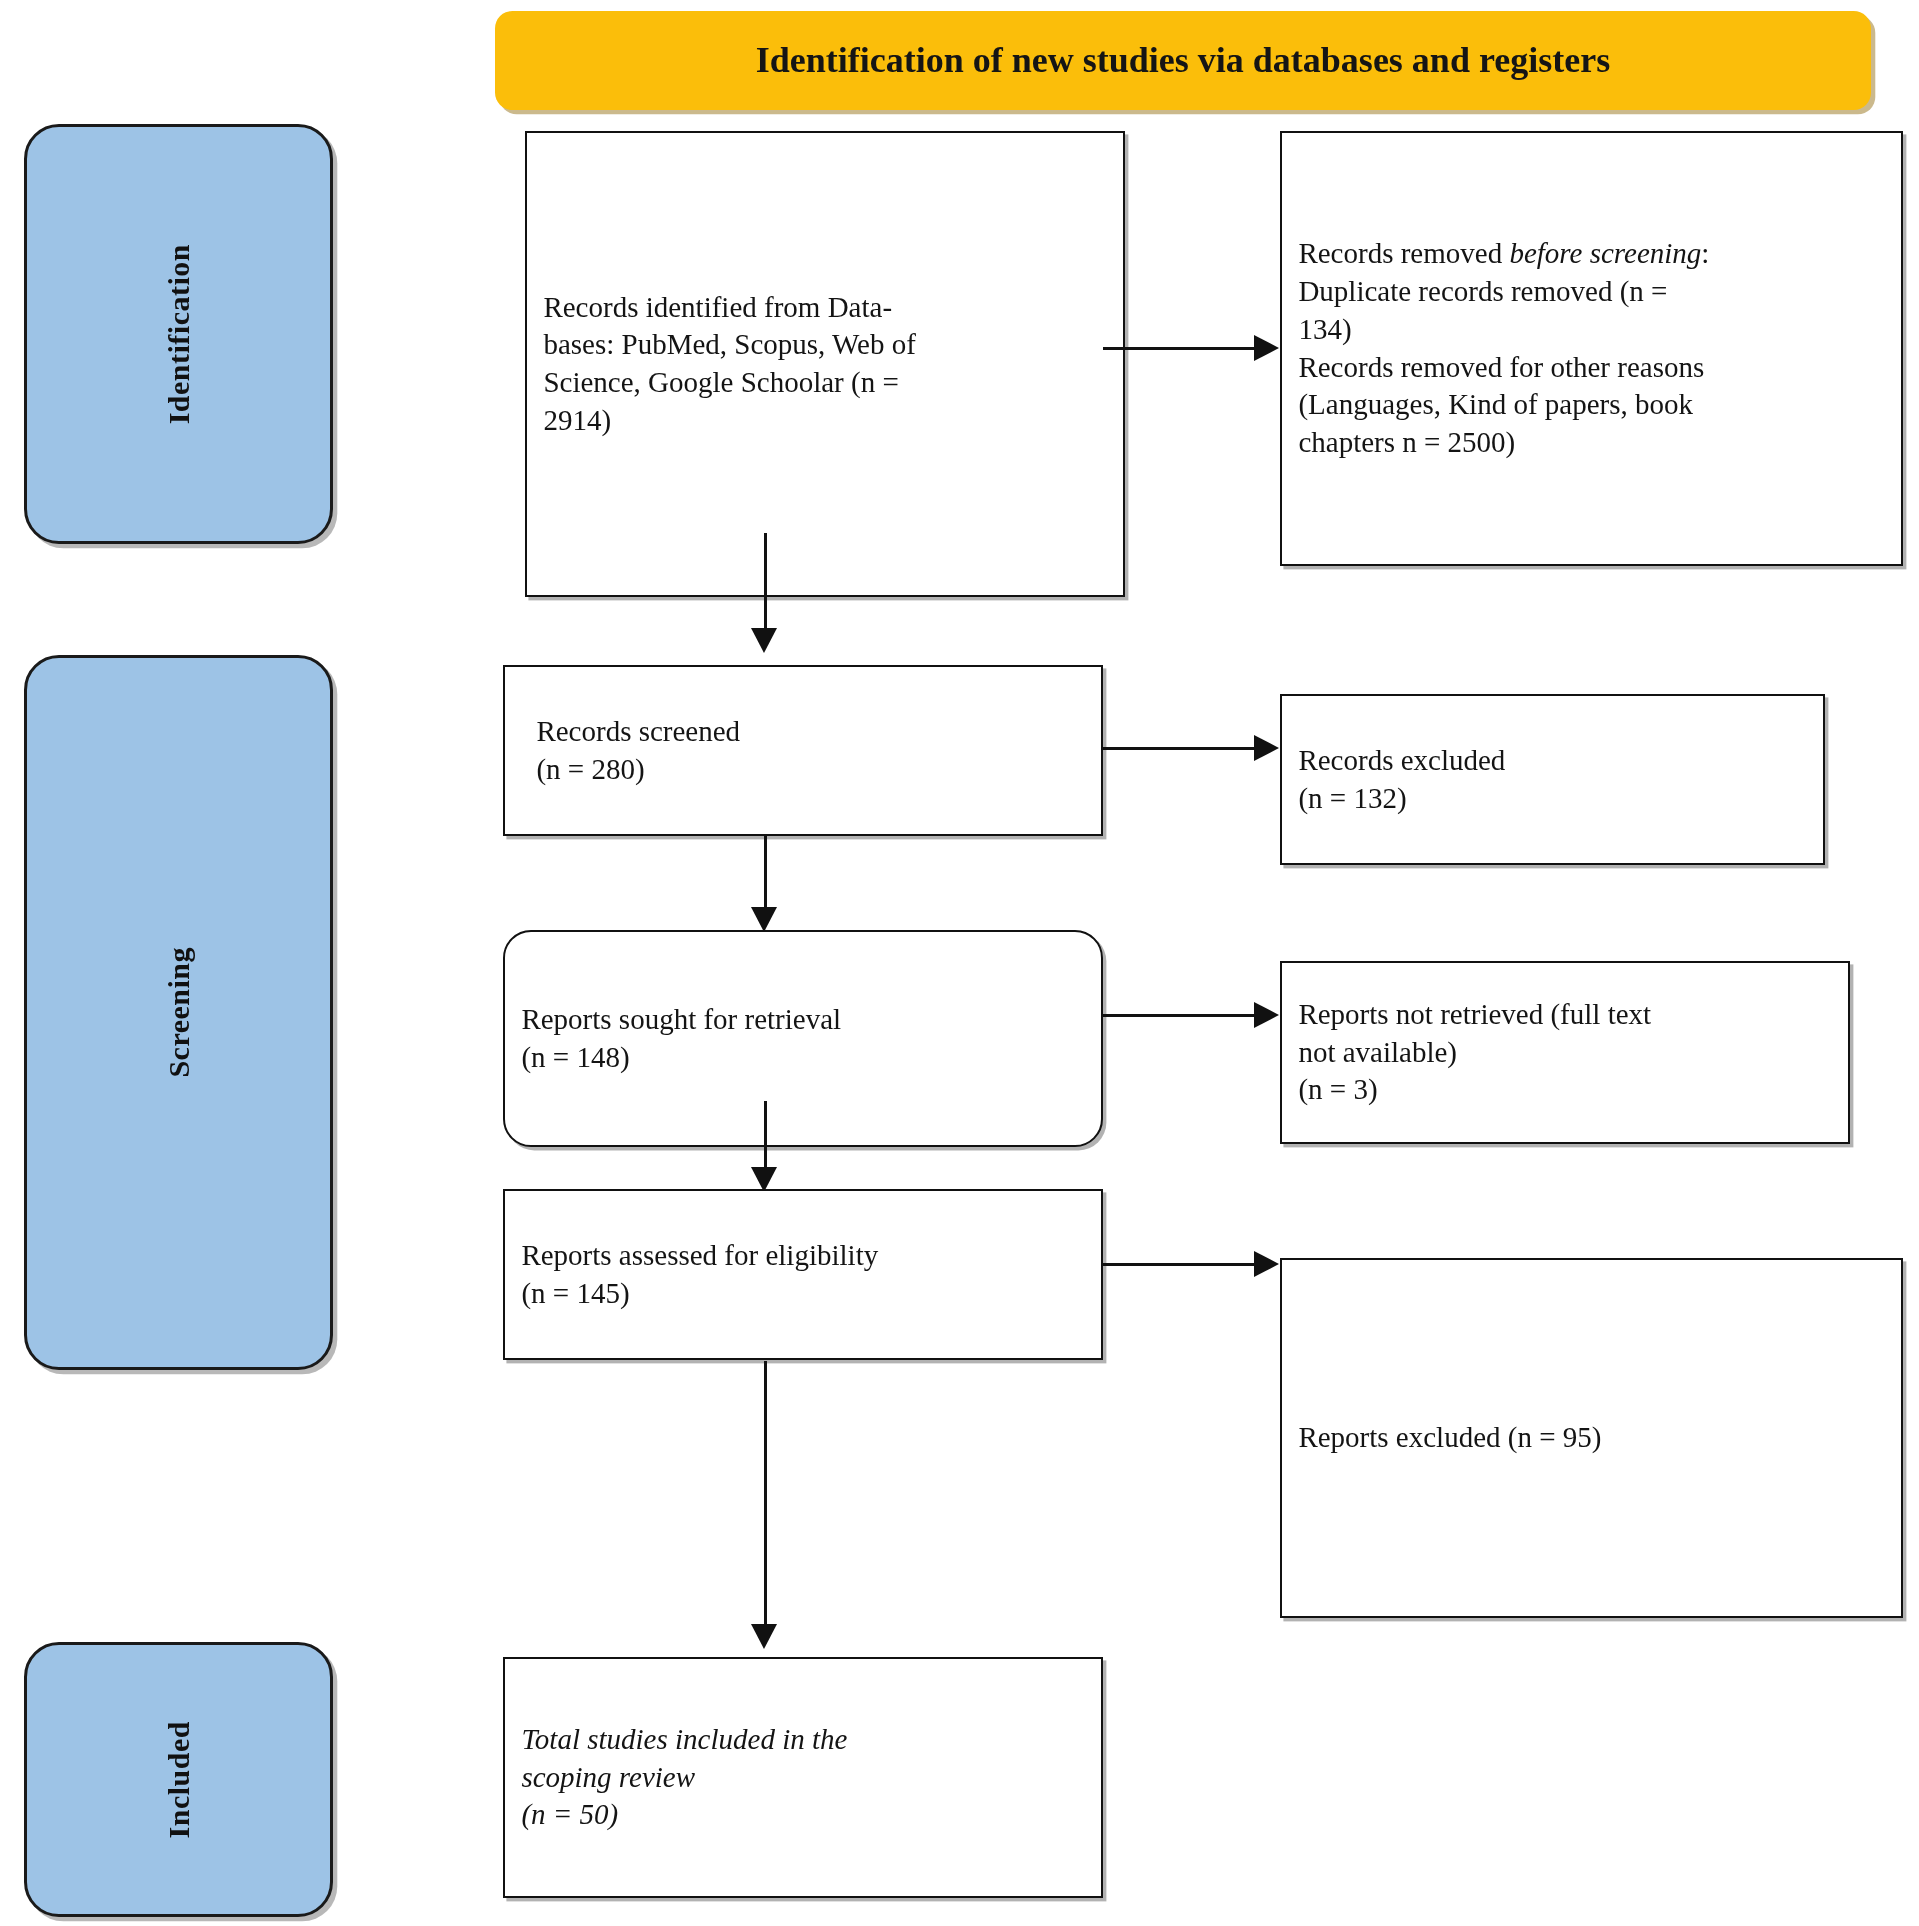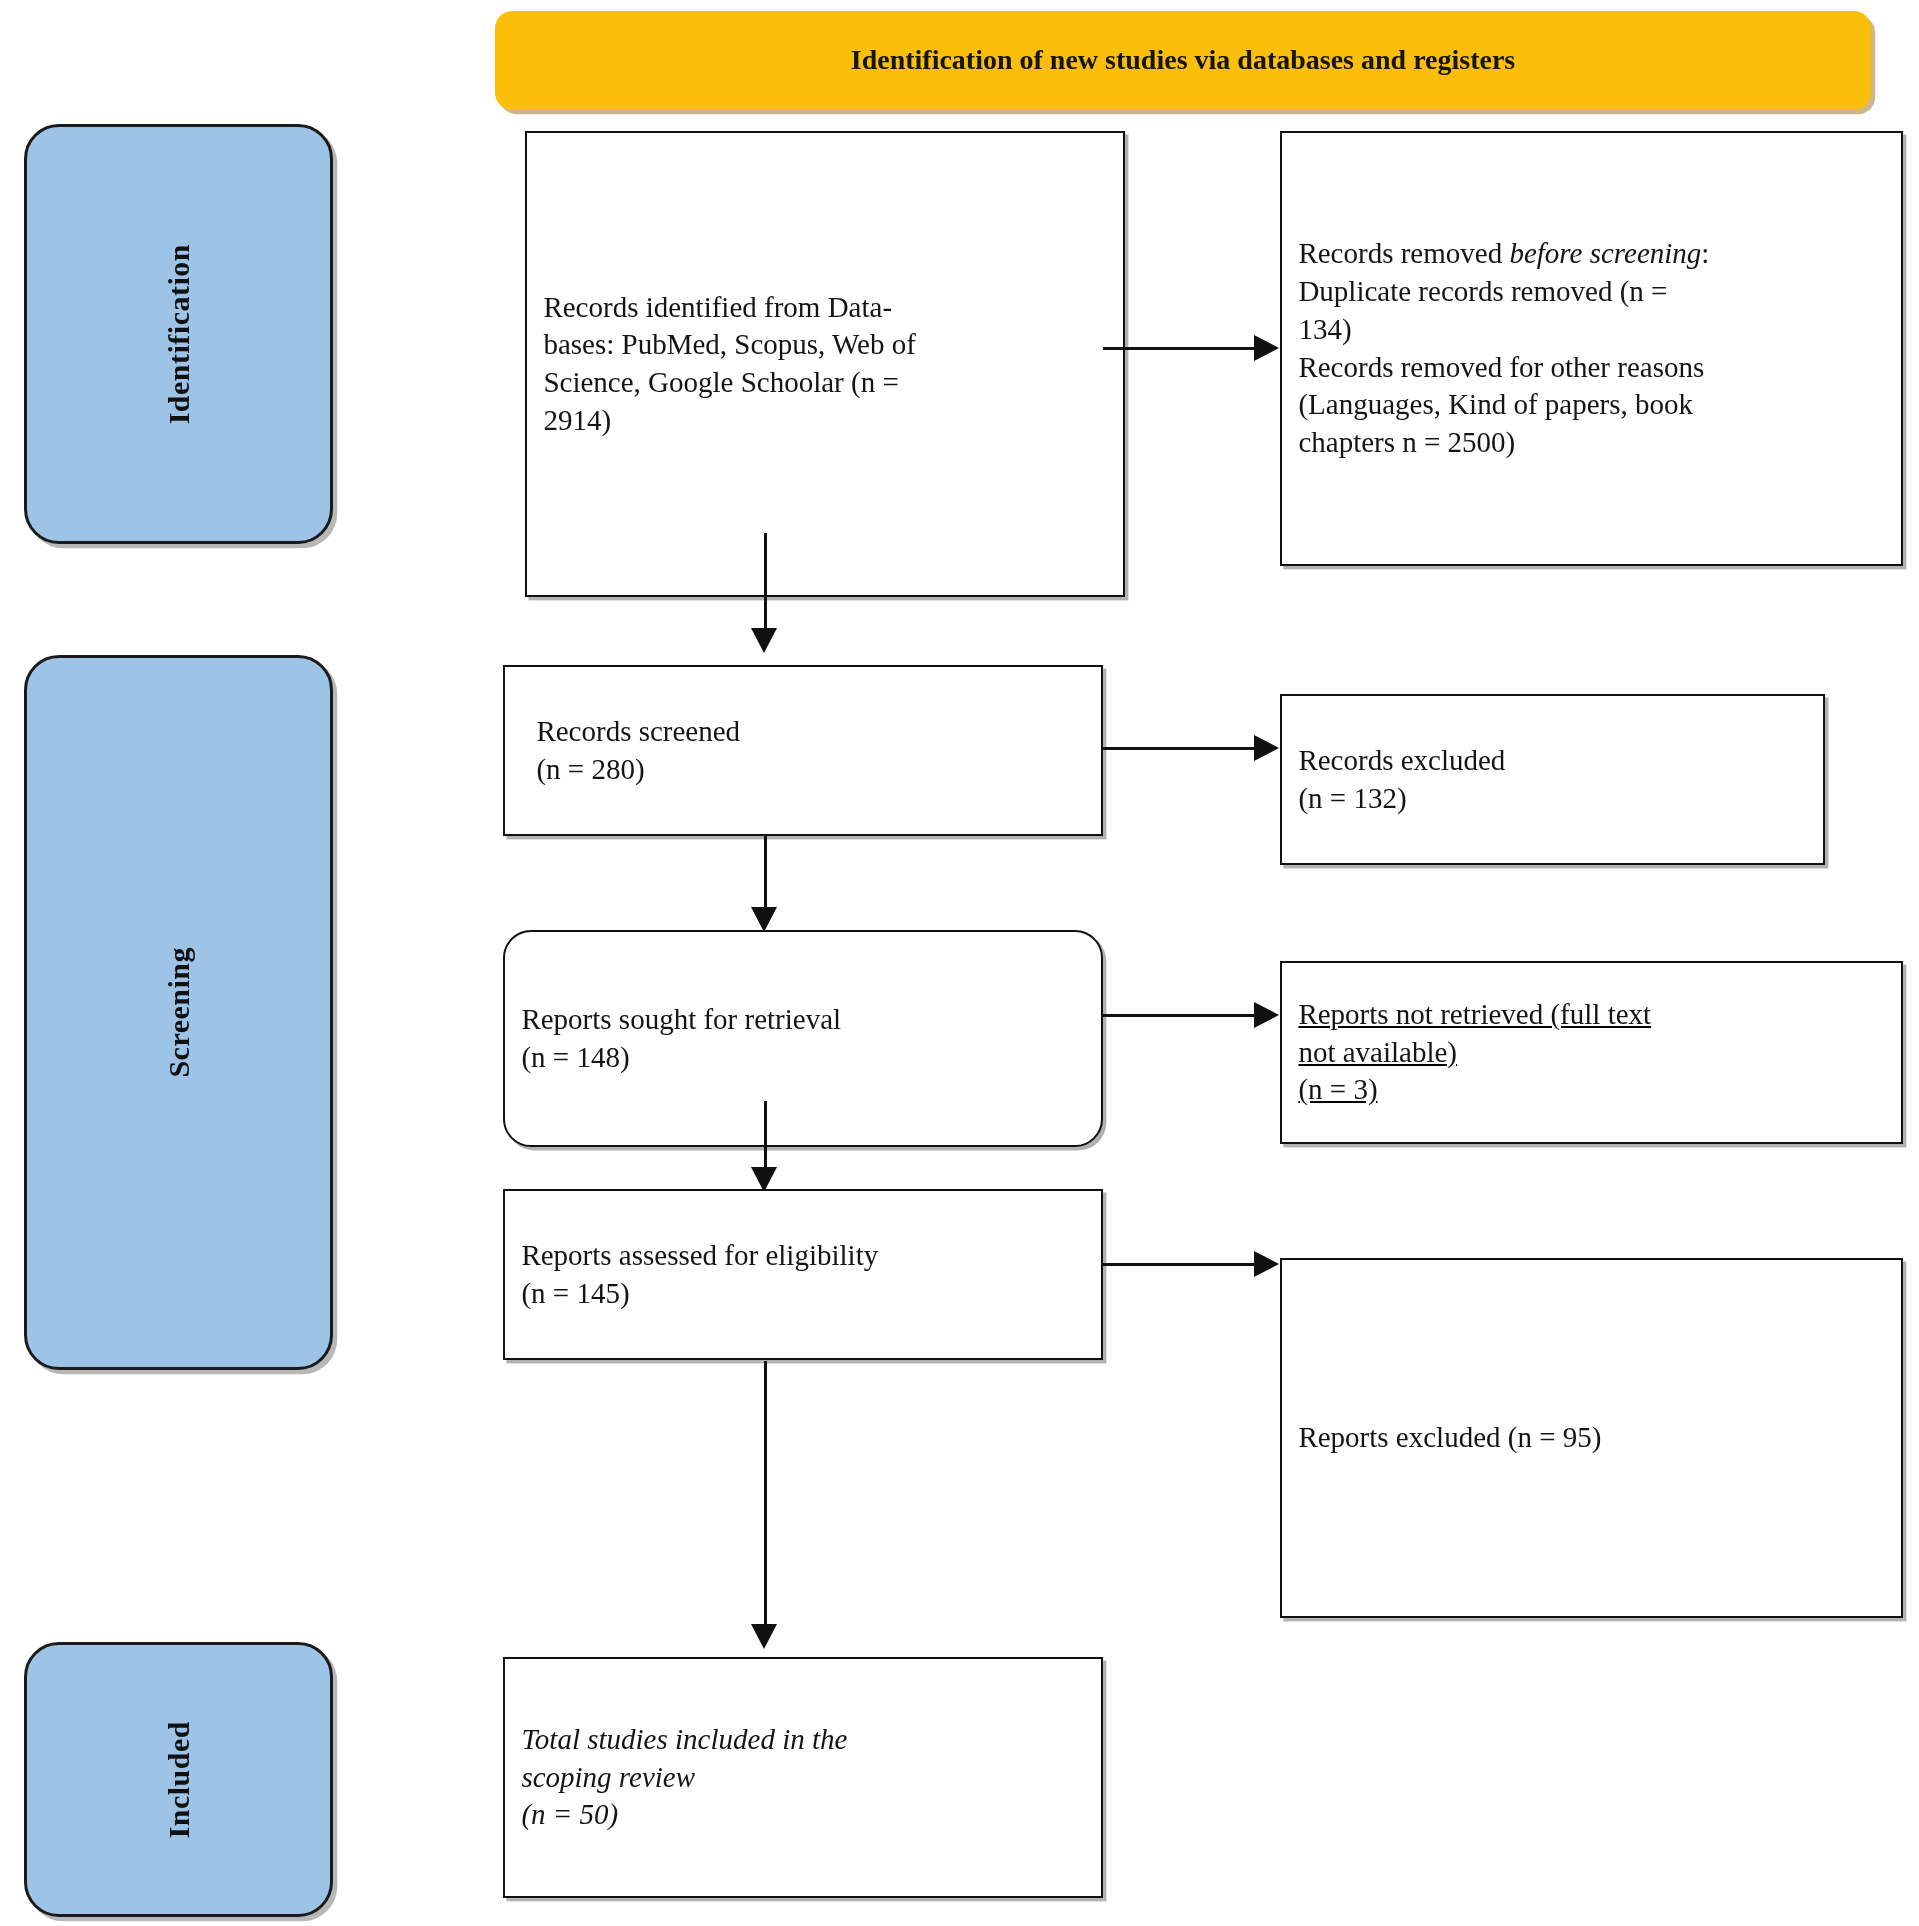--- a/index.html
+++ b/index.html
@@ -46,21 +46,21 @@
     border-radius: 17.4px;
     box-sizing: border-box;
     box-shadow: 4.3px 4.3px 0 rgba(140,100,0,0.45);
     display: flex;
     align-items: center;
     justify-content: center;
   }
   .banner-text {
     font-family: "Liberation Serif", "DejaVu Serif", serif;
     font-weight: 700;
-    font-size: 28px;
+    font-size: 36px;
     color: #151515;
     text-align: center;
     white-space: nowrap;
   }
 
   
   .flow-box {
     position: absolute;
     background: #ffffff;
     border: 2.9px solid #111111;
@@ -172,21 +172,21 @@
   <div class="arrow-right" style="left:1254px; top:735px;"></div>
 
   <div class="v-line" style="left:764px; top:836px; height:77px;"></div>
   <div class="arrow-down" style="left:751px; top:907px;"></div>
 
   <div class="flow-box" style="left:503px; top:930px; width:600px; height:217px;border-radius:28px;">
     <div class="flow-text">Reports sought for retrieval
 (n = 148)</div>
   </div>
 
-  <div class="flow-box" style="left:1280px; top:961px; width:623px; height:183px;text-decoration:underline;">
+  <div class="flow-box" style="left:1280px; top:961px; width:570px; height:183px;">
     <div class="flow-text">Reports not retrieved (full text
 not available)
 (n = 3)</div>
   </div>
 
   <div class="h-line" style="left:1103px; top:1014px; width:164px;"></div>
   <div class="arrow-right" style="left:1254px; top:1002px;"></div>
 
   <div class="v-line" style="left:764px; top:1101px; height:72px;"></div>
   <div class="arrow-down" style="left:751px; top:1167px;"></div>

